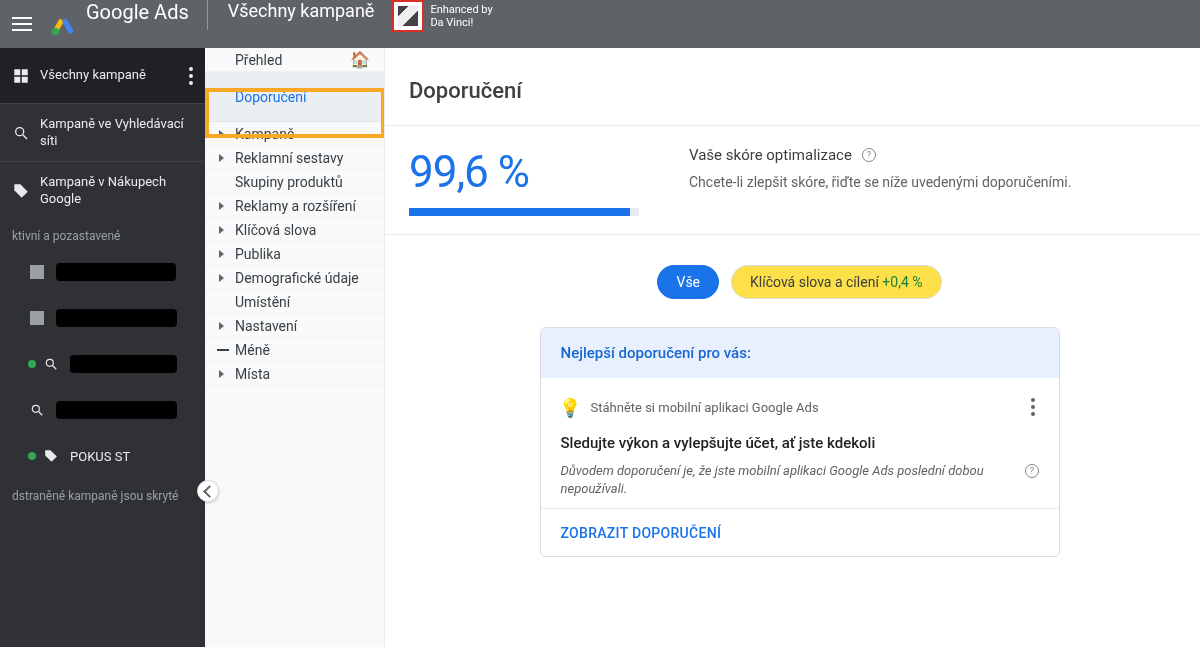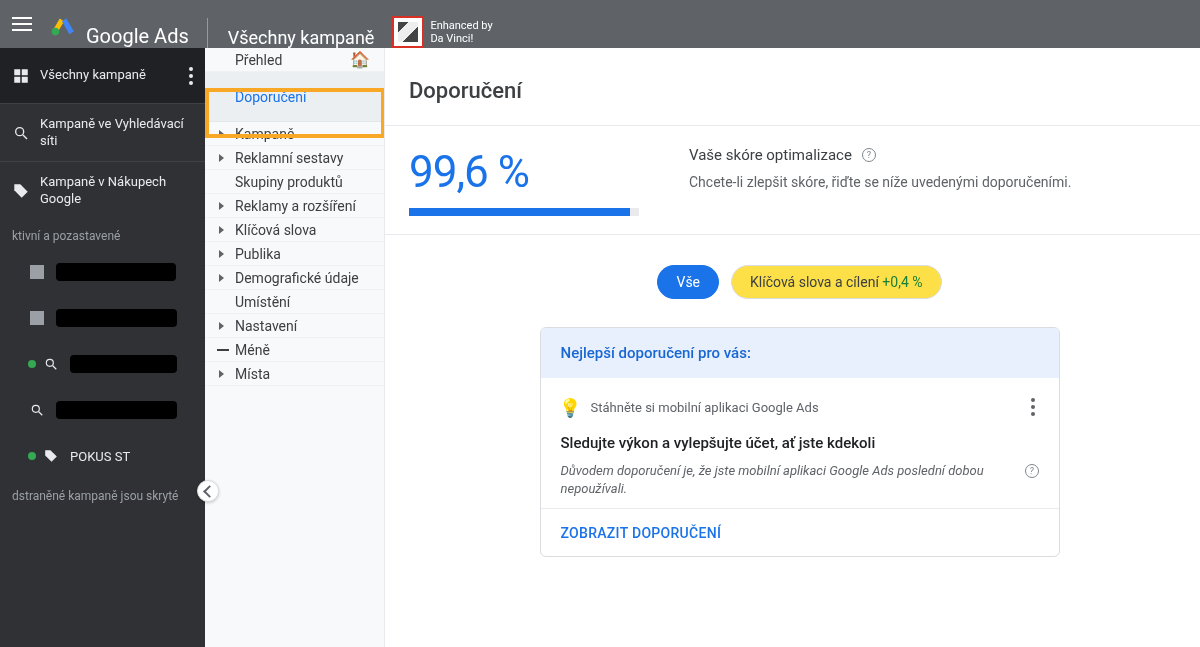--- a/index.html
+++ b/index.html
@@ -1,27 +1,27 @@
 <!DOCTYPE html>
 <html><head>
 <meta charset="utf-8">
 <style>
   * { box-sizing: border-box; margin: 0; padding: 0; font-family: Roboto, Arial, sans-serif; }
   body { background: #fff; width: 1200px; height: 647px; overflow: hidden; position: relative; }
 
   
-  .topbar { position: absolute; top: 0; left: 0; right: 0; height: 48px; background: #5f6368; display: flex; align-items: flex-end; color: #fff; }
+  .topbar { position: absolute; top: 0; left: 0; right: 0; height: 48px; background: #5f6368; display: flex; align-items: flex-start; color: #fff; }
   .hamburger { display: flex; flex-direction: column; justify-content: center; gap: 4px; padding: 0 12px; height: 48px; cursor: pointer; }
   .hamburger span { display: block; width: 20px; height: 2px; background: #fff; }
   .gads-logo { display: flex; align-items: center; padding: 0 6px; height: 48px; }
   .gads-logo svg { width: 26px; height: 26px; }
   .brand { font-size: 20px; font-weight: 400; color: #fff; padding: 0 8px 0 4px; white-space: nowrap; }
   .topbar-divider { width: 1px; height: 30px; background: rgba(255,255,255,0.35); margin: 0 10px; }
   .topbar-title { font-size: 18px; color: #fff; padding: 0 10px; white-space: nowrap; }
-  .davinci { display: flex; align-items: center; gap: 6px; margin-left: 8px; margin-top: 32px; }
+  .davinci { display: flex; align-items: center; gap: 6px; margin-left: 8px; }
   .davinci .av { width: 32px; height: 32px; border: 2px solid #d93025; background: #fff; position: relative; }
   .davinci .av::before { content: ""; position: absolute; inset: 4px; background: linear-gradient(135deg,#444 25%, #eee 26%, #eee 60%, #444 61%); }
   .davinci .txt { font-size: 11px; color: #fff; line-height: 1.2; }
 
   
   .sidebar-dark { position: absolute; left: 0; top: 48px; bottom: 0; width: 205px; background: #303134; color: #e8eaed; font-size: 13px; }
   .sd-row { display: flex; align-items: center; height: 50px; padding: 0 12px; gap: 10px; border-top: 1px solid rgba(255,255,255,0.08); }
   .sd-row:first-child { border-top: none; background: #202124; height: 55px; }
   .sd-row .lbl { flex: 1; line-height: 1.25; }
   .sd-icon { width: 18px; height: 18px; display: inline-flex; align-items: center; justify-content: center; color: #e8eaed; flex: 0 0 18px; }

